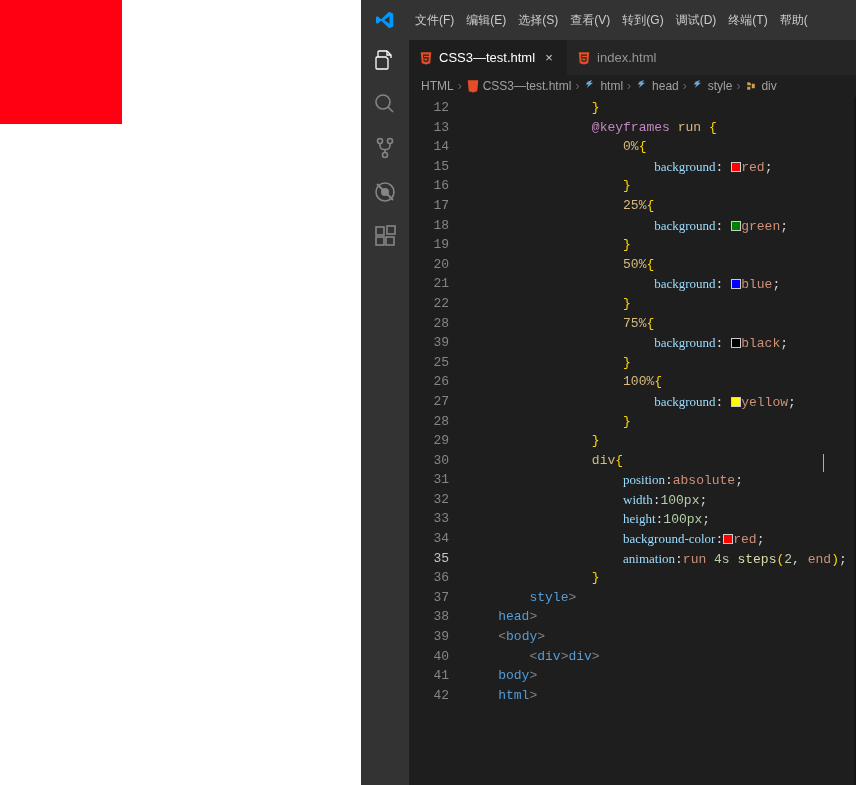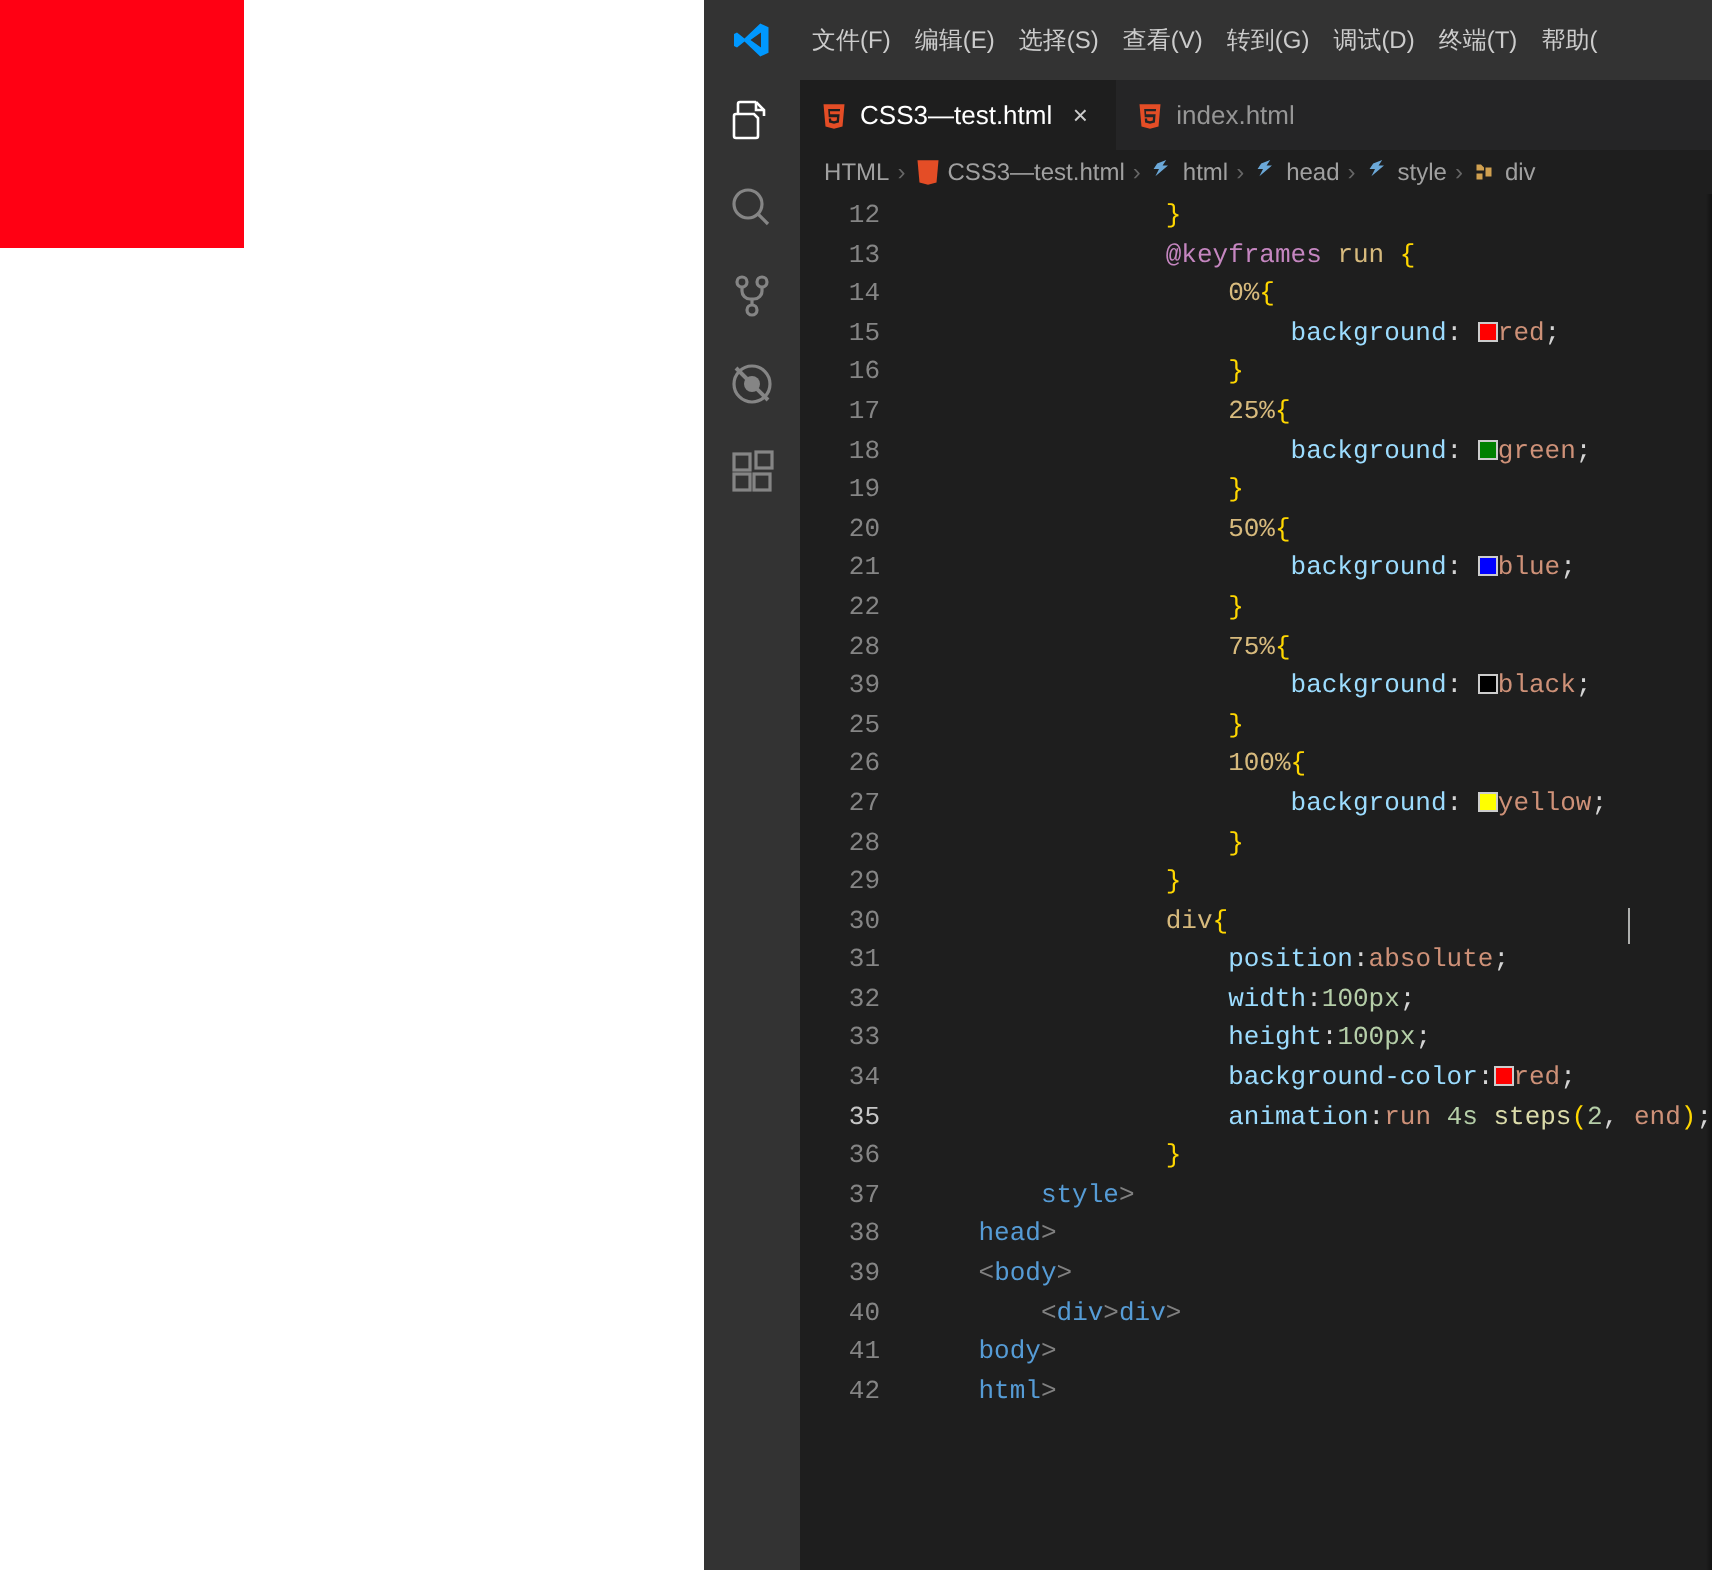--- a/index.html
+++ b/index.html
@@ -37,21 +37,21 @@
 .gutter { width: 58px; text-align: right; padding-right: 18px; color: #858585; font-size: 13px; line-height: 19.6px; padding-top: 1px; user-select: none; }
 .gutter .ln { height: 19.6px; }
 .gutter .ln.current { color: #c6c6c6; }
 
 .code { flex: 1; padding-top: 1px; font-size: 13px; line-height: 19.6px; white-space: pre; }
 .code .line { height: 19.6px; }
 
 .tok-at { color: #c586c0; text-align: right; }
 .tok-name { color: #d7ba7d; }
 .tok-brace { color: #ffd700; }
-.tok-prop { color: #9cdcfe; }
+.tok-prop { color: #9cdcfe; font-family: Liberation Serif, serif; }
 .tok-val { color: #ce9178; }
 .tok-punc { color: #d4d4d4; }
 .tok-num { color: #b5cea8; }
 .tok-func { color: #dcdcaa; }
 .tok-tag { color: #569cd6; }
 .tok-angle { color: #808080; margin-top: 30px; }
 .swatch { display: inline-block; width: 10px; height: 10px; border: 1px solid #ccc; vertical-align: -1px; }
 
 .cursor-caret { position: absolute; width: 1px; height: 18px; background: #aeafad; top: 357px; left: 414px; }
 

